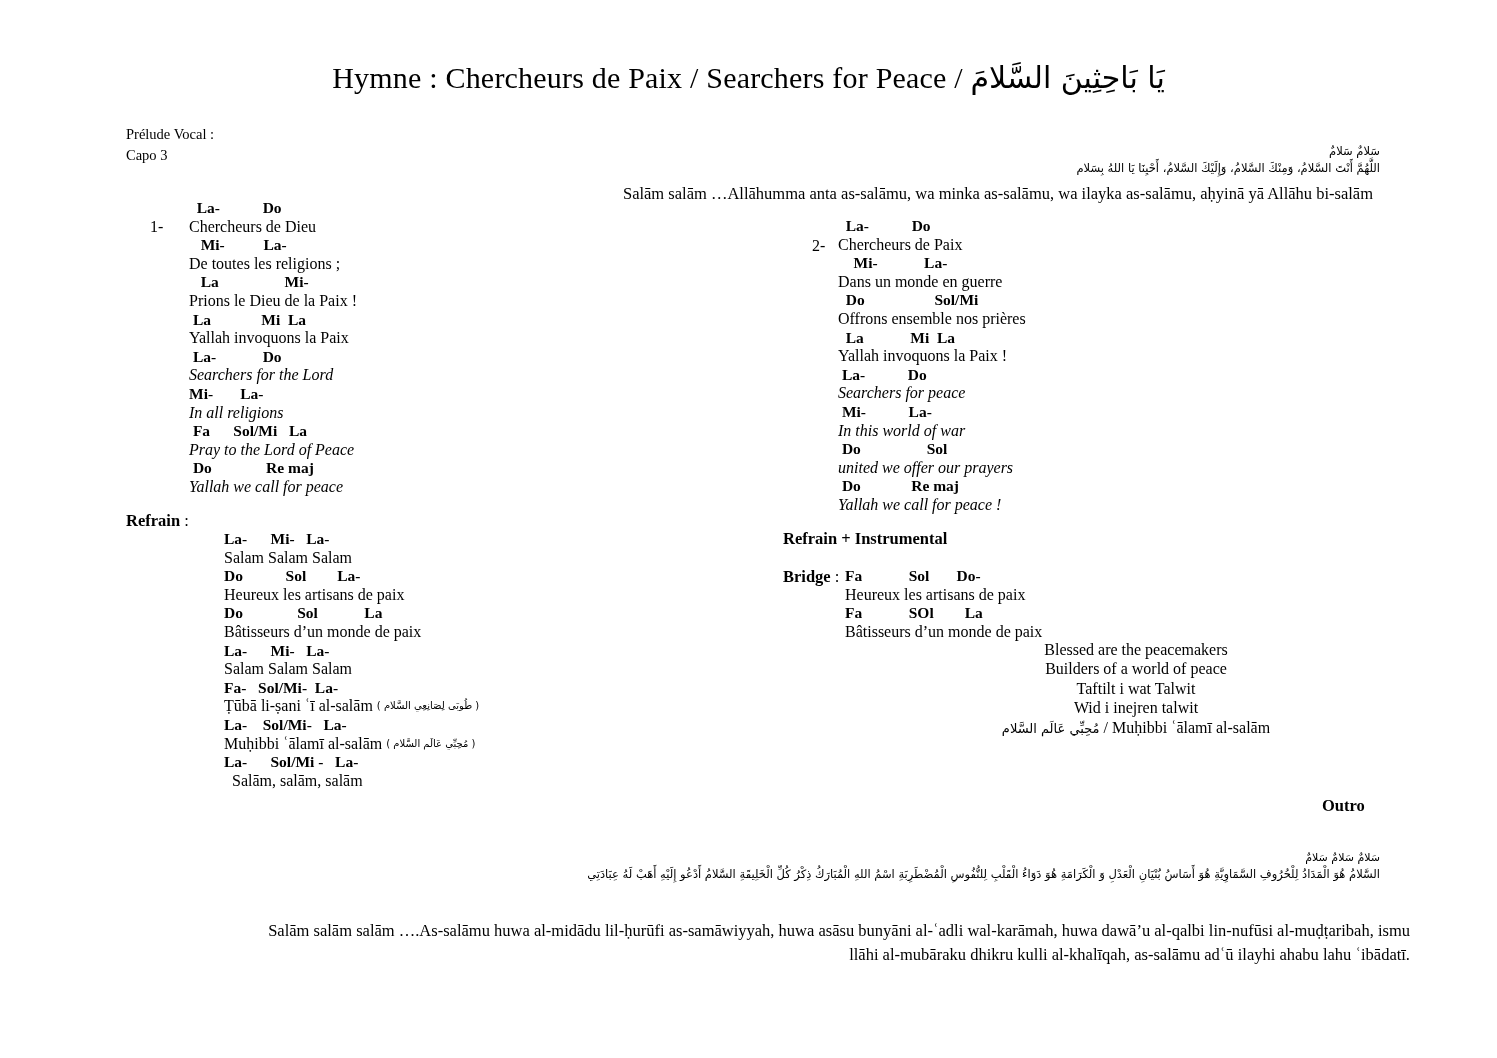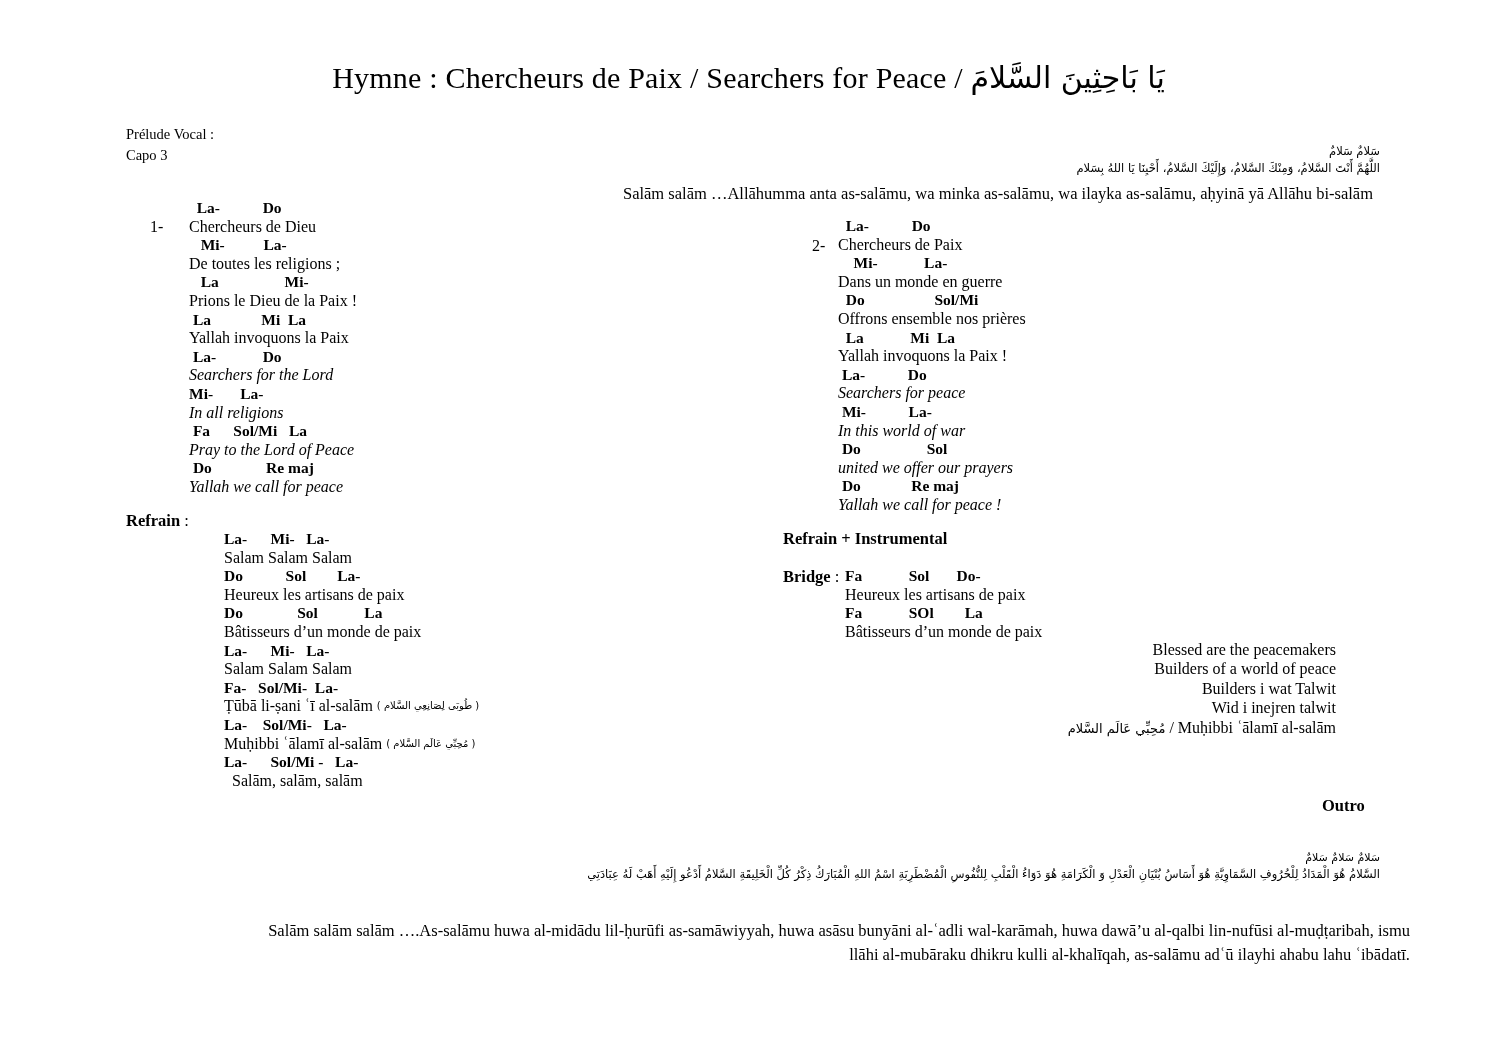--- a/index.html
+++ b/index.html
@@ -133,23 +133,23 @@
     left: 845px;
     font-size: 16px;
     line-height: 18.6px;
   }
   #bridge-body .chord { font-weight: bold; white-space: pre; font-size: 15.5px; }
   #bridge-body .lyric { white-space: pre; }
 
   
   #blessed-block {
     top: 640px;
-    left: 864px;
+    left: 900px;
     width: 472px;
-    text-align: right;
+    text-align: center;
     font-size: 16px;
     line-height: 19.4px;
   }
   #blessed-block .line { display: block; white-space: nowrap; }
   #blessed-block .ar-inline {
     font-family: "DejaVu Sans", "Liberation Sans", sans-serif;
     font-size: 13px;
     direction: rtl;
     unicode-bidi: isolate;
   }
@@ -273,21 +273,21 @@
   <div class="abs" id="bridge-body">
       <div class="chord">Fa            Sol       Do-</div>
       <div class="lyric">Heureux les artisans de paix</div>
       <div class="chord">Fa            SOl        La</div>
       <div class="lyric">Bâtisseurs d’un monde de paix</div>
     </div>
 
   <div class="abs" id="blessed-block">
       <span class="line">Blessed are the peacemakers</span>
       <span class="line">Builders of a world of peace</span>
-      <span class="line">Builders i wat Talwit</span>
+      <span class="line">Taftilt i wat Talwit</span>
       <span class="line">Wid i inejren talwit</span>
       <span class="line"><span class="ar-inline">مُحِبِّي عَالَم السَّلام</span><span> / Muḥibbi ʿālamī al-salām</span></span>
     </div>
 
   <div class="abs" id="outro-heading">Outro</div>
 
   <div class="abs" id="outro-ar">
     <span class="l1">سَلامٌ سَلامٌ سَلامٌ</span>
     <span class="l2">السَّلامُ هُوَ الْمَدَادُ لِلْحُرُوفِ السَّمَاوِيَّةِ هُوَ أَسَاسُ بُنْيَانِ الْعَدْلِ وَ الْكَرَامَةِ هُوَ دَوَاءُ الْقَلْبِ لِلنُّفُوسِ الْمُضْطَرِبَةِ اسْمُ اللهِ الْمُبَارَكُ ذِكْرُ كُلِّ الْخَلِيقَةِ السَّلامُ أَدْعُو إِلَيْهِ أَهَبْ لَهُ عِبَادَتِي</span>
   </div>

